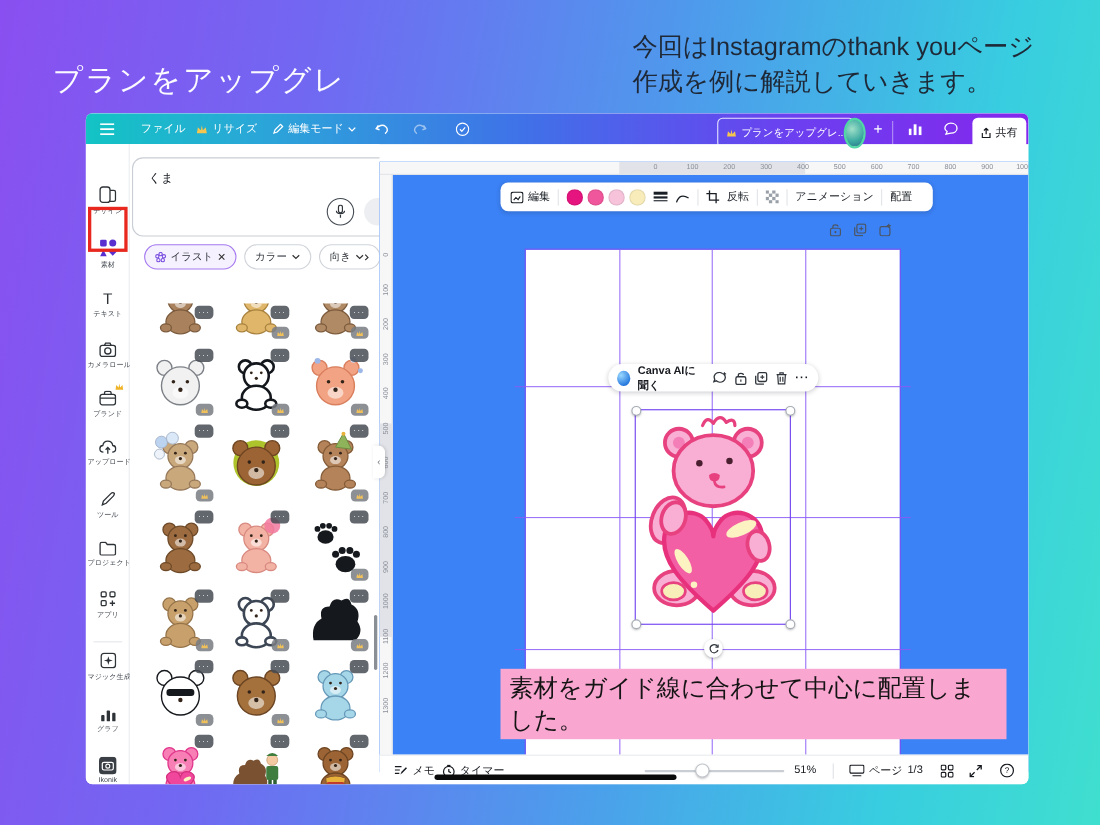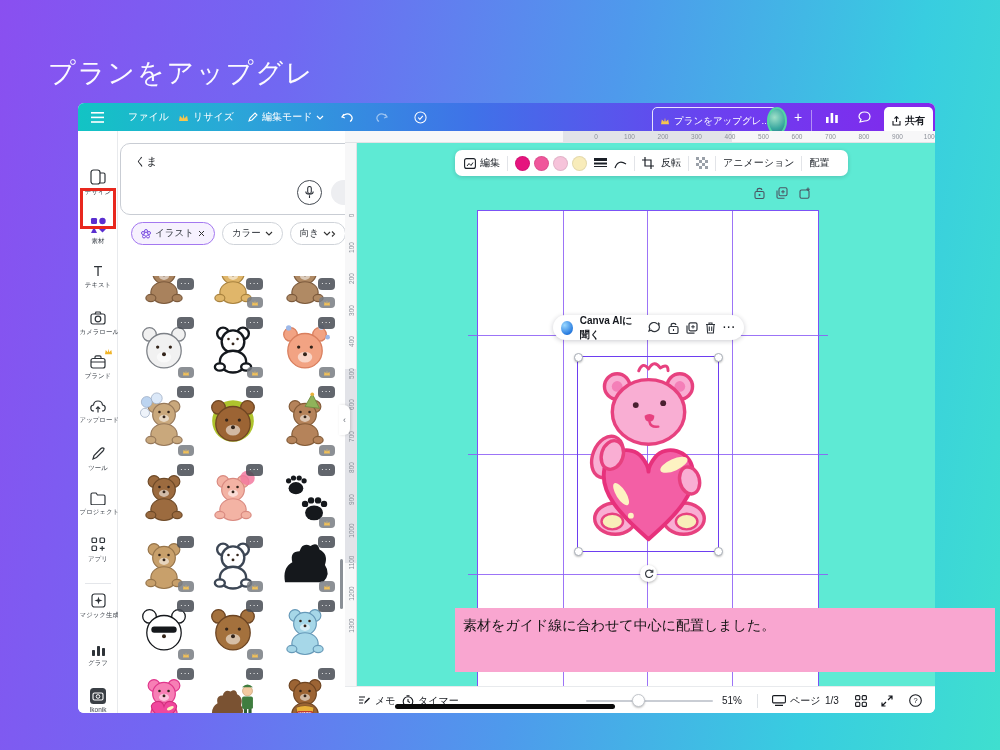--- a/index.html
+++ b/index.html
@@ -4,29 +4,29 @@
 <style>
   html,body{margin:0;padding:0;background:#222;}
   *{box-sizing:border-box;font-family:"Liberation Sans","DejaVu Sans",sans-serif;}
   .stage{position:relative;width:1000px;height:750px;overflow:hidden;
     background:linear-gradient(100deg,var(--bg1) 0%,#7168f2 26%,#4e9aec 56%,var(--bg2) 82%,#3fdfcf 100%);}
   .abs{position:absolute;}
   svg{display:block;}
   
   .slide-title{left:48px;top:55px;font-size:27px;letter-spacing:2px;color:#fbfaff;font-weight:500;}
   .top-note{left:575px;top:26px;font-size:23px;line-height:32px;color:#1e2836;font-weight:500;}
-  .pink-note{left:455px;top:608px;width:540px;height:64px;background:var(--pink);color:#141414;
-    font-size:14px;line-height:29px;font-weight:500;padding:3px 8px;}
+  .pink-note{left:455px;top:608px;width:460px;height:64px;background:var(--pink);color:#141414;
+    font-size:22px;line-height:29px;font-weight:500;padding:3px 8px;}
   
   .app{left:78px;top:103px;width:857px;height:610px;background:#fff;border-radius:6px;overflow:hidden;}
   .appbar{left:0;top:0;width:857px;height:28px;color:#fff;
     background:linear-gradient(90deg,#12c4c4 0%,#2aa7d8 18%,#3f72e8 46%,#6d3ef0 76%,#8327ec 100%);}
   .appbar .it{position:absolute;top:0;height:28px;display:flex;align-items:center;gap:4px;font-size:10px;color:#fff;white-space:nowrap;}
   .upbtn{border:1px solid rgba(255,255,255,.85);border-radius:5px;padding:0 7px;height:19px;top:4px!important;}
-  .sharebtn{background:#fff;border-radius:5px;color:#16191f!important;padding:0 8px;height:20px;top:4px!important;font-weight:700;}
+  .sharebtn{background:#fff;border-radius:5px;color:#16191f!important;padding:0 8px;height:20px;top:4px!important;font-weight:400;}
   .avatar{width:20px;height:20px;border-radius:50%;top:4px!important;
     background:radial-gradient(circle at 35% 35%,#9fe0c8,#3aa8a0 60%,#2c6f88);border:2px solid #52d6a5;}
   .vdiv{width:1px;height:14px;background:rgba(255,255,255,.45);top:7px!important;}
   
   .rail{left:0;top:28px;width:40px;height:582px;background:#fff;border-right:1px solid #e8eaed;}
   .rail-item{position:absolute;left:0;width:40px;text-align:center;color:#33383f;cursor:pointer;}
   .rail-item .lab{font-size:7px;color:#3f454d;margin-top:2px;white-space:nowrap;transform:scale(.92);}
   .rail-item svg{margin:0 auto;}
   .rail-div{position:absolute;left:7px;width:26px;height:1px;background:#e4e6ea;}
   .red-box{left:2px;top:85px;width:36px;height:41px;border:3px solid var(--redbox);z-index:5;}
@@ -45,21 +45,21 @@
   .chip.sel{border:1px solid #a478f0;background:#f6f1fe;justify-content:flex-end;}
   .grid-cell{position:absolute;overflow:hidden;cursor:pointer;}
   .badge-dots{position:absolute;top:2px;right:2px;width:17px;height:12px;border-radius:4px;background:rgba(70,75,83,.85);
     color:#fff;font-size:8px;line-height:11px;text-align:center;letter-spacing:1px;}
   .badge-pro{position:absolute;bottom:2px;right:2px;width:16px;height:11px;border-radius:4px;background:rgba(120,124,131,.85);
     display:flex;align-items:center;justify-content:center;}
   .pscroll{left:222px;top:428px;width:3px;height:50px;border-radius:2px;background:#8a8f96;}
   .collapse{left:261px;top:302px;width:11px;height:30px;background:#fff;border-radius:0 6px 6px 0;
     box-shadow:1px 0 3px rgba(0,0,0,.15);color:#6a7078;font-size:9px;display:flex;align-items:center;justify-content:center;z-index:6;}
   
-  .canvas{left:267px;top:28px;width:590px;height:555px;background:#5eead4;overflow:hidden;}
+  .canvas{left:267px;top:44px;width:590px;height:555px;background:#3b82f6;overflow:hidden;}
   .hruler{left:0;top:0;width:590px;height:12px;background:#f7f7f8;border-bottom:1px solid #e2e3e6;}
   .vruler{left:0;top:12px;width:12px;height:543px;background:#f7f7f8;border-right:1px solid #e2e3e6;}
   .rl{position:absolute;font-size:6.5px;color:#8a8f98;}
   .rband-h{position:absolute;left:218px;top:0;width:169px;height:12px;background:#e2e3e8;}
   .rband-v{position:absolute;left:0;top:226px;width:12px;height:194px;background:#e2e3e8;}
   .page{left:133px;top:80px;width:340px;height:475px;background:#fff;outline:1.5px solid #7b52f5;}
   .gv{position:absolute;top:0;width:1px;height:100%;background:var(--guide);opacity:.85;}
   .gh{position:absolute;left:-10px;width:360px;height:1px;background:var(--guide);opacity:.85;}
   .objbar{left:110px;top:19px;width:393px;height:26px;background:#fff;border-radius:7px;
     box-shadow:0 1px 4px rgba(20,20,40,.18);display:flex;align-items:center;padding:0 9px;gap:7px;font-size:10px;color:#1a1f26;}
@@ -81,20 +81,24 @@
   .slider-knob{position:absolute;left:287px;top:7px;width:13px;height:13px;border-radius:50%;background:#fff;
     border:1px solid #c2c6cc;box-shadow:0 1px 2px rgba(0,0,0,.25);}
   .homebar{left:317px;top:601px;width:220px;height:5px;border-radius:3px;background:#0a0a0a;}
 </style>
 </head>
 <body>
 
 <div class="stage" id="stage" style="--bg1: #8a4ff0; --bg2: #38cde0; --pink: #f9a6d0; --redbox: #e8281e; --guide: #8b5cf6; --b-body: #f9aed3; --b-line: #e7417f; --b-inner: #f47fb8; --b-heart: #f35fa5; --b-heartline: #e7317c; --b-hi: #fdf2c2; --b-pad: #f8eeb9; --b-face: #4a2030;">
 
   <div class="abs slide-title">プランをアップグレ</div>
+  <div class="abs top-note">
+    <div>今回はInstagramのthank youページ</div>
+    <div>作成を例に解説していきます。</div>
+  </div>
 
   <div class="abs app">
 
     <div class="abs appbar">
       <span class="it" style="left:13px">
         <svg width="13" height="11" viewBox="0 0 13 11">
             <g fill="#fff">
               <rect y="0" width="13" height="1.6"></rect>
               <rect y="4.6" width="13" height="1.6"></rect>
               <rect y="9.2" width="13" height="1.6"></rect>

